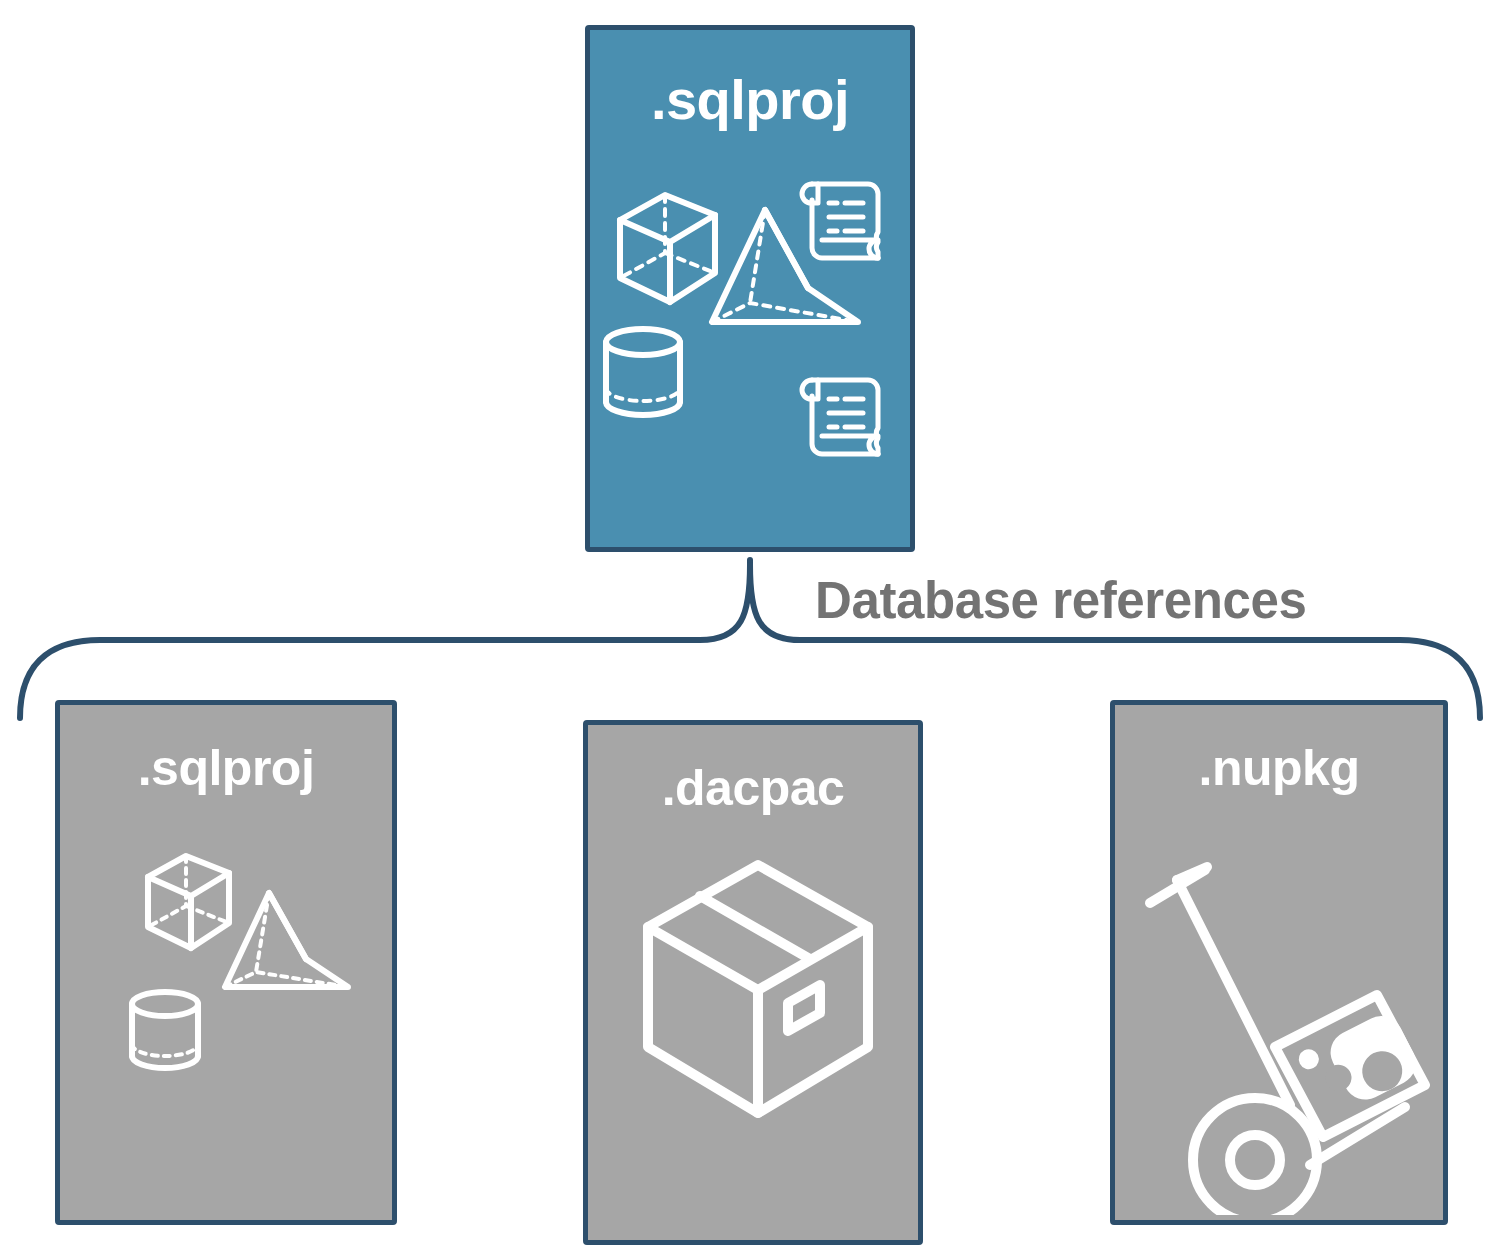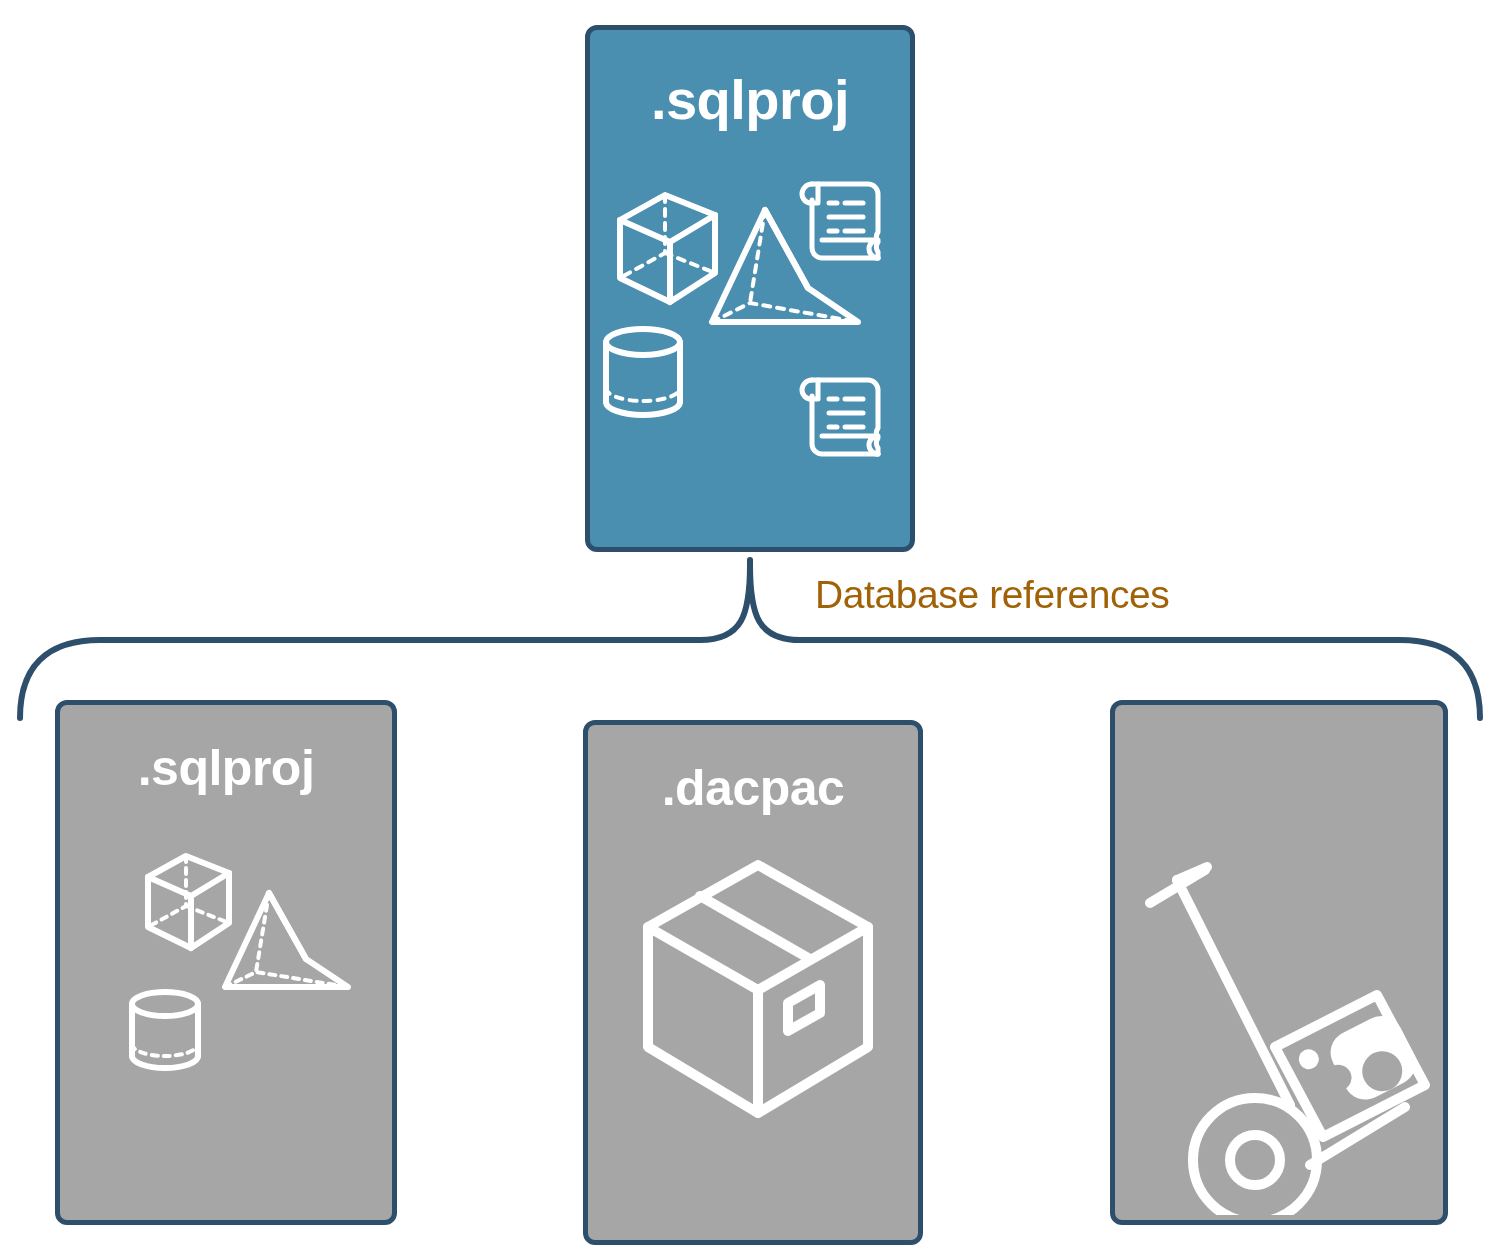--- a/index.html
+++ b/index.html
@@ -21,21 +21,21 @@
     top: 0;
     width: 1500px;
     height: 1250px;
   }
 
   
   .card {
     position: absolute;
     box-sizing: border-box;
     border: 5px solid #2d4f6c;
-    border-radius: 12px;
+    border-radius: 4px;
     display: flex;
     flex-direction: column;
     align-items: center;
   }
   .card.primary {
     background: #4a8fb0;
   }
   .card.secondary {
     background: #a6a6a6;
   }
@@ -105,23 +105,23 @@
     width: 1500px;
     height: 190px;
     pointer-events: none;
   }
 
   
   #brace-label {
     position: absolute;
     left: 815px;
     top: 575px;
-    font-size: 39px;
-    font-weight: normal;
-    color: #a16207;
+    font-size: 51px;
+    font-weight: bold;
+    color: #737373;
     letter-spacing: -0.4px;
     white-space: nowrap;
     line-height: 1;
   }
 </style>
 </head>
 <body>
 
 <div class="stage">
 
@@ -256,20 +256,21 @@
 
           <polyline points="112,41 222,104"></polyline>
 
           <polygon points="200,148 232,130 232,158 200,176"></polygon>
         </g>
       </svg>
     </div>
   </div>
 
   <div class="card secondary" id="card-nupkg">
+    <div class="card-title">.nupkg</div>
     <div class="icon-cluster">
       <svg width="338" height="380" viewBox="0 0 338 380">
         <g fill="none" stroke="#ffffff" stroke-width="10" stroke-linecap="round" stroke-linejoin="round">
 
           <path d="M62,45 L175,270"></path>
           <path d="M90,35 L35,68"></path>
           <path d="M62,45 L92,32"></path>
 
           <circle cx="140,0" r="0"></circle>
           <circle cx="140" cy="325" r="62"></circle>

